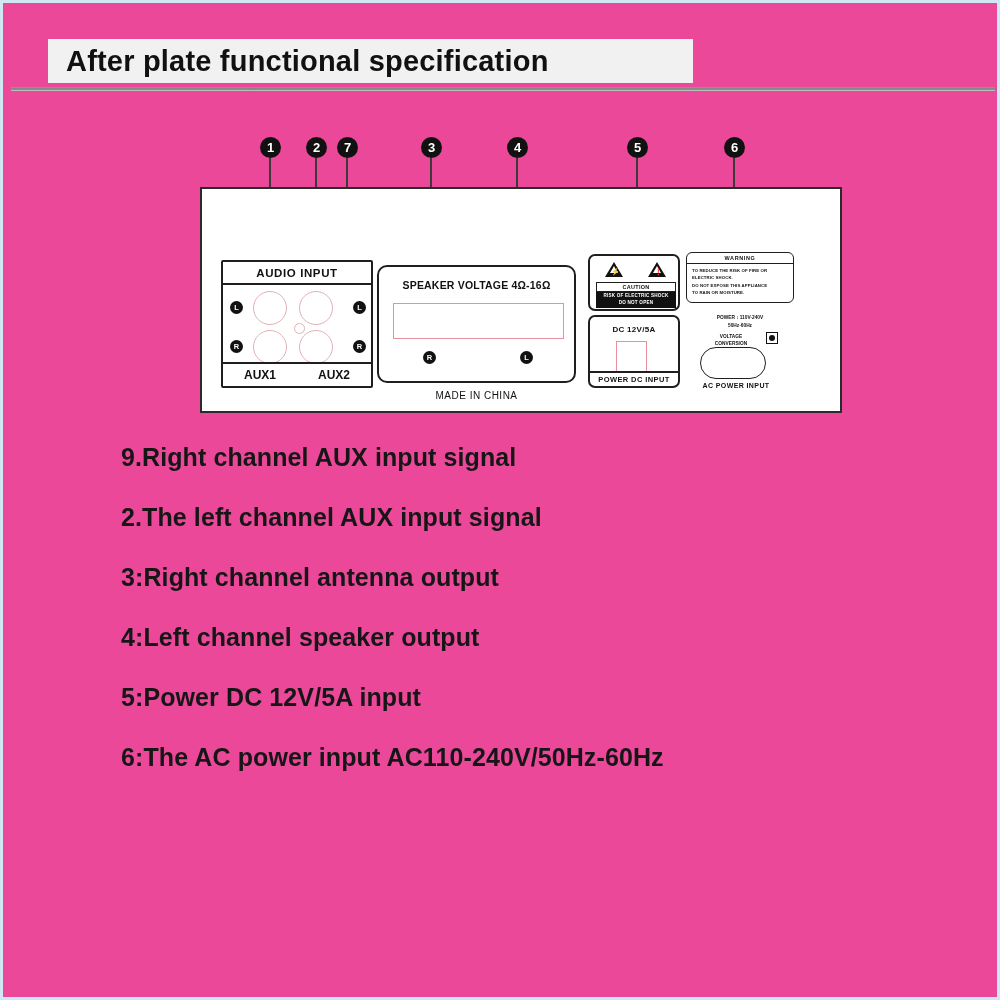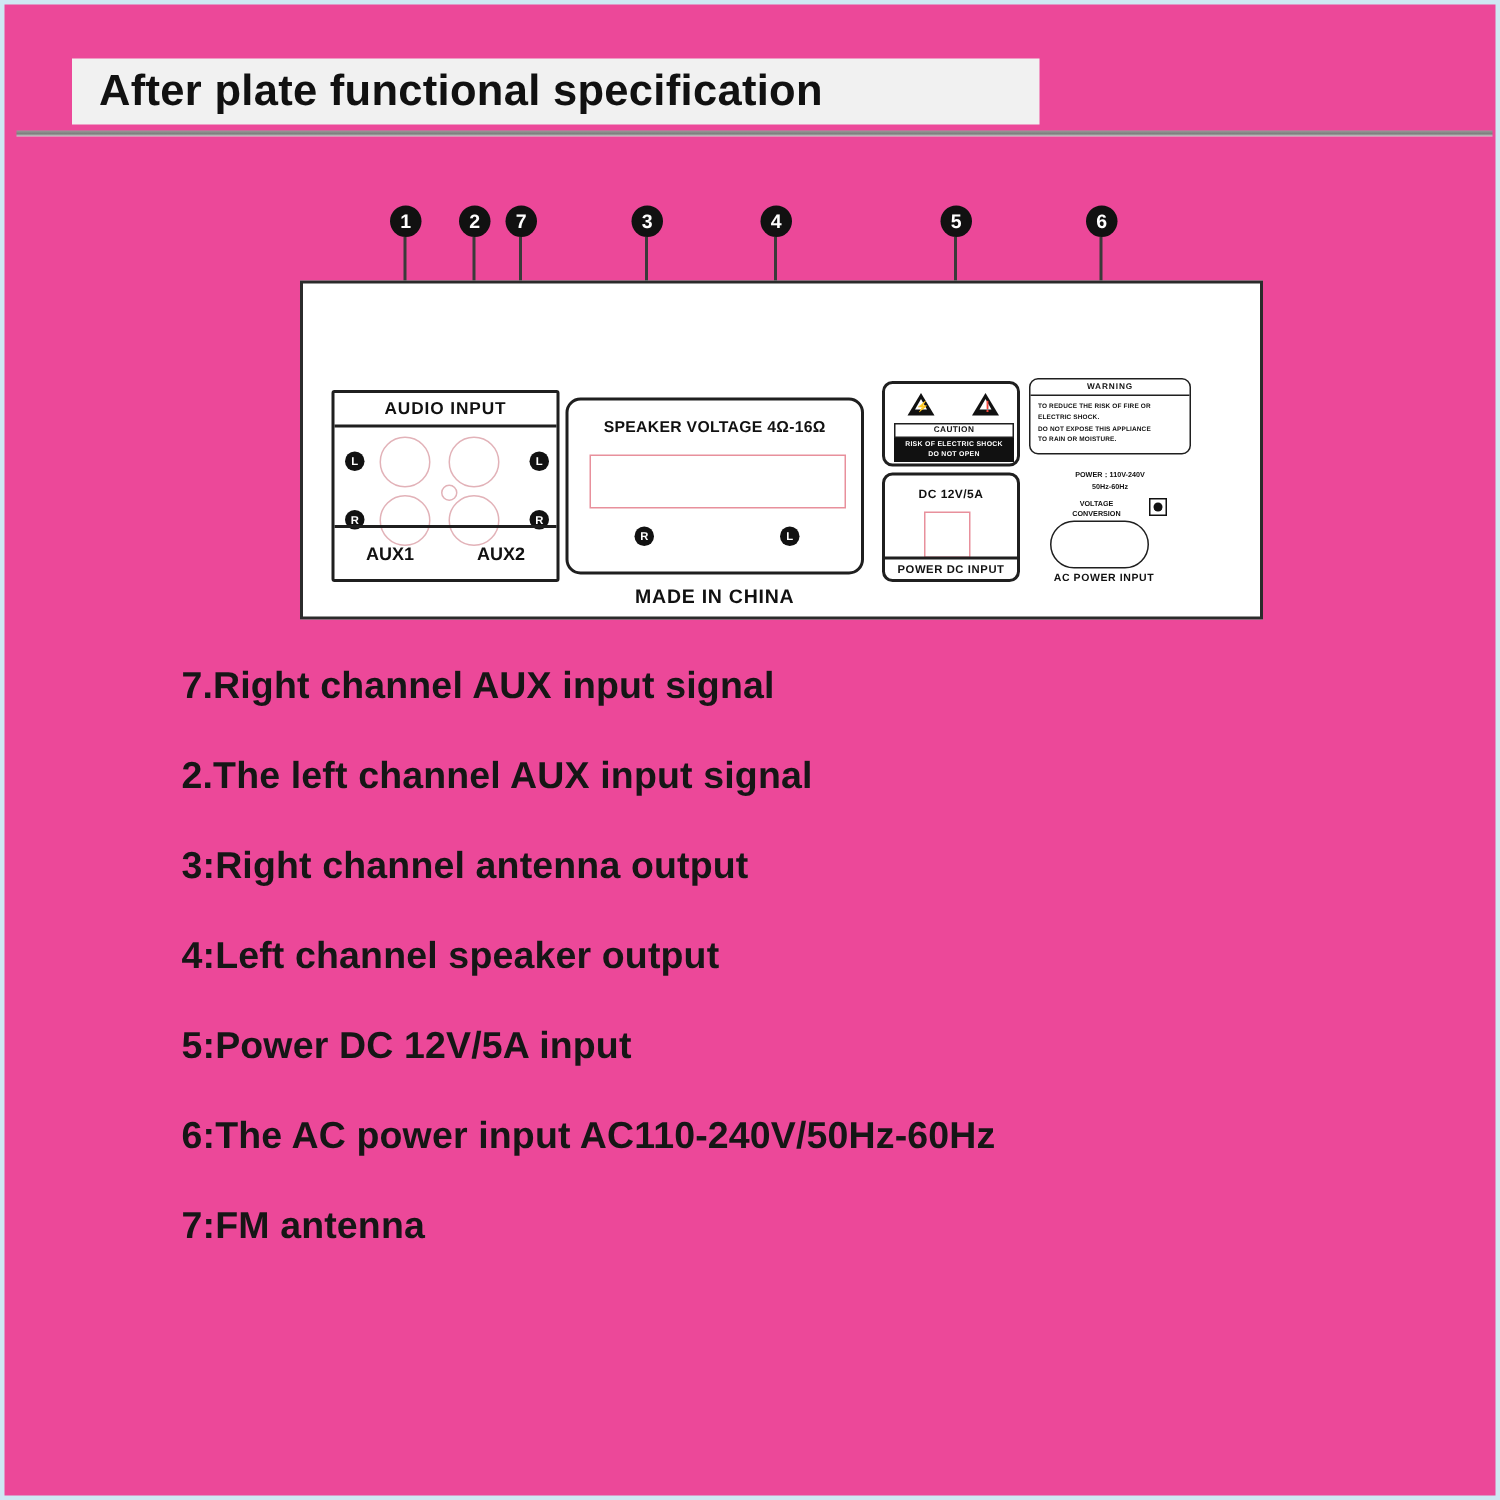--- a/index.html
+++ b/index.html
@@ -54,21 +54,21 @@
     position:absolute;left:218px;top:147px;width:152px;height:128px;
     border:2px solid #1f1f1f;border-radius:2px;box-sizing:border-box;background:#fff;
   }
   #audio-title{
     position:absolute;left:0;top:0;width:100%;height:23px;
     border-bottom:2px solid #1f1f1f;box-sizing:border-box;
     display:flex;align-items:center;justify-content:center;
     font-size:11.5px;font-weight:bold;letter-spacing:.6px;color:#111;
   }
   #audio-bottom{
-    position:absolute;left:0;bottom:0;width:100%;height:36px;
+    position:absolute;left:0;bottom:0;width:100%;height:24px;
     border-top:2px solid #1f1f1f;box-sizing:border-box;
     display:flex;align-items:center;justify-content:space-around;
     font-size:12px;font-weight:bold;color:#111;
   }
   .rca{
     position:absolute;border:1.6px solid #e2b2b8;border-radius:50%;
     width:34px;height:34px;box-sizing:border-box;
   }
   .lrdot{
     position:absolute;width:13px;height:13px;border-radius:50%;
@@ -104,21 +104,21 @@
     position:absolute;left:14px;top:36px;width:171px;height:36px;
     border:1.6px solid #e8909c;box-sizing:border-box;
   }
   .spk-dot{
     position:absolute;width:13px;height:13px;border-radius:50%;
     background:#111;color:#fff;font-size:7.5px;font-weight:bold;
     display:flex;align-items:center;justify-content:center;
   }
   #made-in-china{
     position:absolute;left:374px;top:277px;width:199px;text-align:center;
-    font-size:13px;font-weight:bold;color:#111;letter-spacing:.5px;
+    font-size:10px;font-weight:normal;color:#111;letter-spacing:.5px;
   }
   
   #dc-group{position:absolute;left:585px;top:141px;width:92px;height:134px;}
   #caution-box{
     position:absolute;left:0;top:0;width:92px;height:57px;
     border:2px solid #1f1f1f;border-radius:7px;box-sizing:border-box;background:#fff;
   }
   .tri{
     position:absolute;width:0;height:0;
     border-left:9px solid transparent;border-right:9px solid transparent;border-bottom:15px solid #111;
@@ -334,22 +334,21 @@
       <div id="volt-switch">
           <i></i>
         </div>
       <div id="ac-socket"></div>
       <div id="ac-label">AC POWER INPUT</div>
     </div>
 
   </div>
 
   <div id="list">
-    <div class="list-item">7.Right channel AUX input signal</div>
+    <div class="list-item">9.Right channel AUX input signal</div>
     <div class="list-item">2.The left channel AUX input signal</div>
     <div class="list-item">3:Right channel antenna output</div>
     <div class="list-item">4:Left channel speaker output</div>
     <div class="list-item">5:Power DC 12V/5A input</div>
     <div class="list-item">6:The AC power input AC110-240V/50Hz-60Hz</div>
-    <div class="list-item">7:FM antenna</div>
   </div>
 
 </div>
 
 </body></html>

